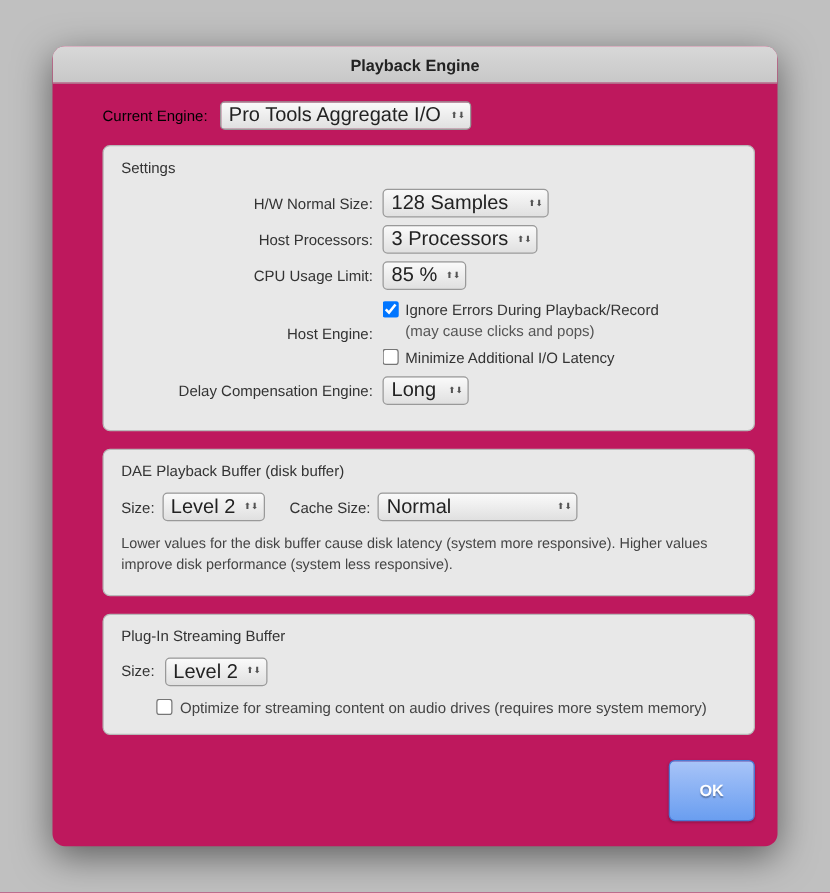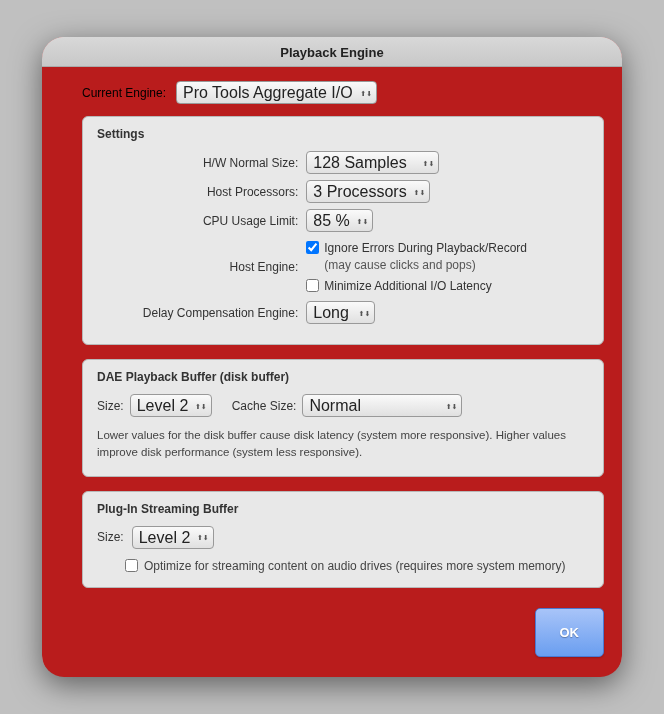--- a/index.html
+++ b/index.html
@@ -10,22 +10,22 @@
       align-items: center;
       justify-content: center;
       width: 664px;
       height: 714px;
       font-family: -apple-system, "Lucida Grande", sans-serif;
       font-size: 12px;
     }
 
     .dialog {
       width: 580px;
-      background: #b91c1c;
-      border-radius: 22px;
+      background: #be185d;
+      border-radius: 10px;
       box-shadow: 0 8px 30px rgba(0,0,0,0.5), inset 0 1px 0 rgba(255,255,255,0.8);
       overflow: hidden;
     }
 
     .title-bar {
       background: linear-gradient(180deg, #d8d8d8 0%, #c8c8c8 100%);
       border-bottom: 1px solid #aaa;
       text-align: center;
       padding: 8px 0 6px;
       font-size: 13px;
@@ -54,21 +54,21 @@
     .section-box {
       border: 1px solid #b8b8b8;
       border-radius: 6px;
       background: #e8e8e8;
       padding: 10px 14px 14px;
       margin-bottom: 14px;
     }
 
     .section-title {
       font-size: 12px;
-      font-weight: bold;
+      font-weight: normal;
       margin-bottom: 10px;
       color: #333;
     }
 
     .settings-grid {
       display: table;
       width: 100%;
     }
 
     .settings-row {

